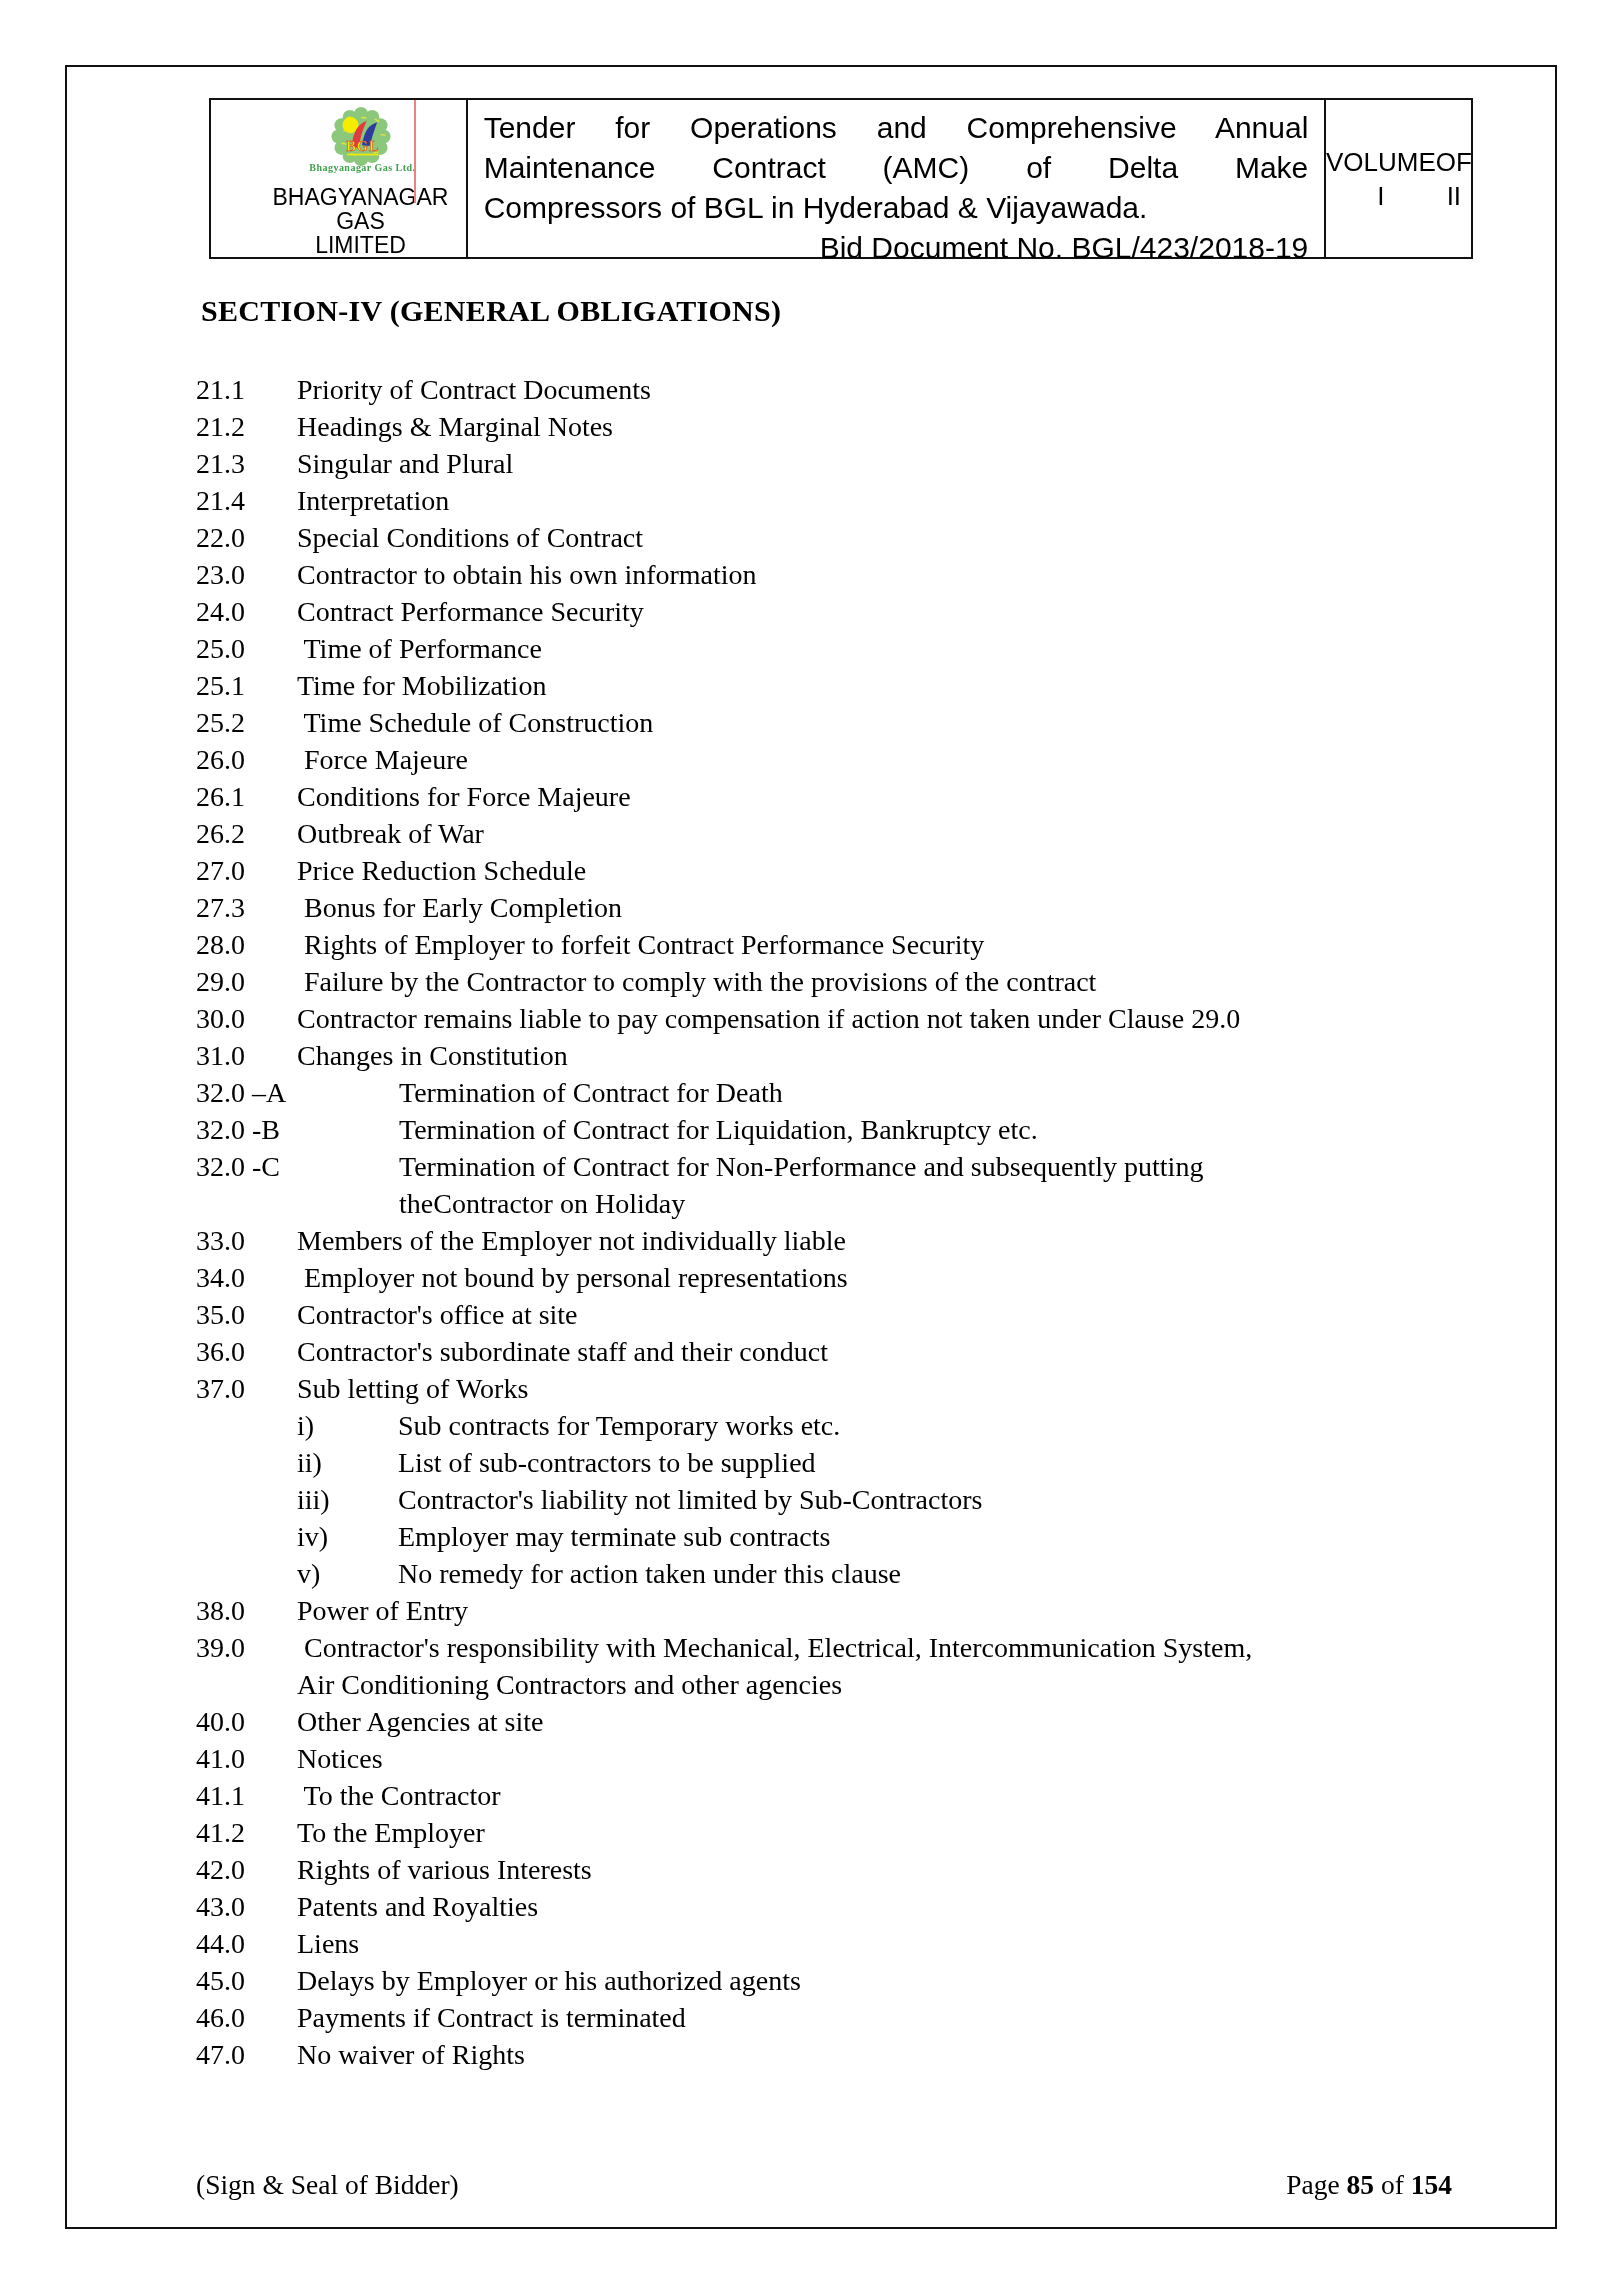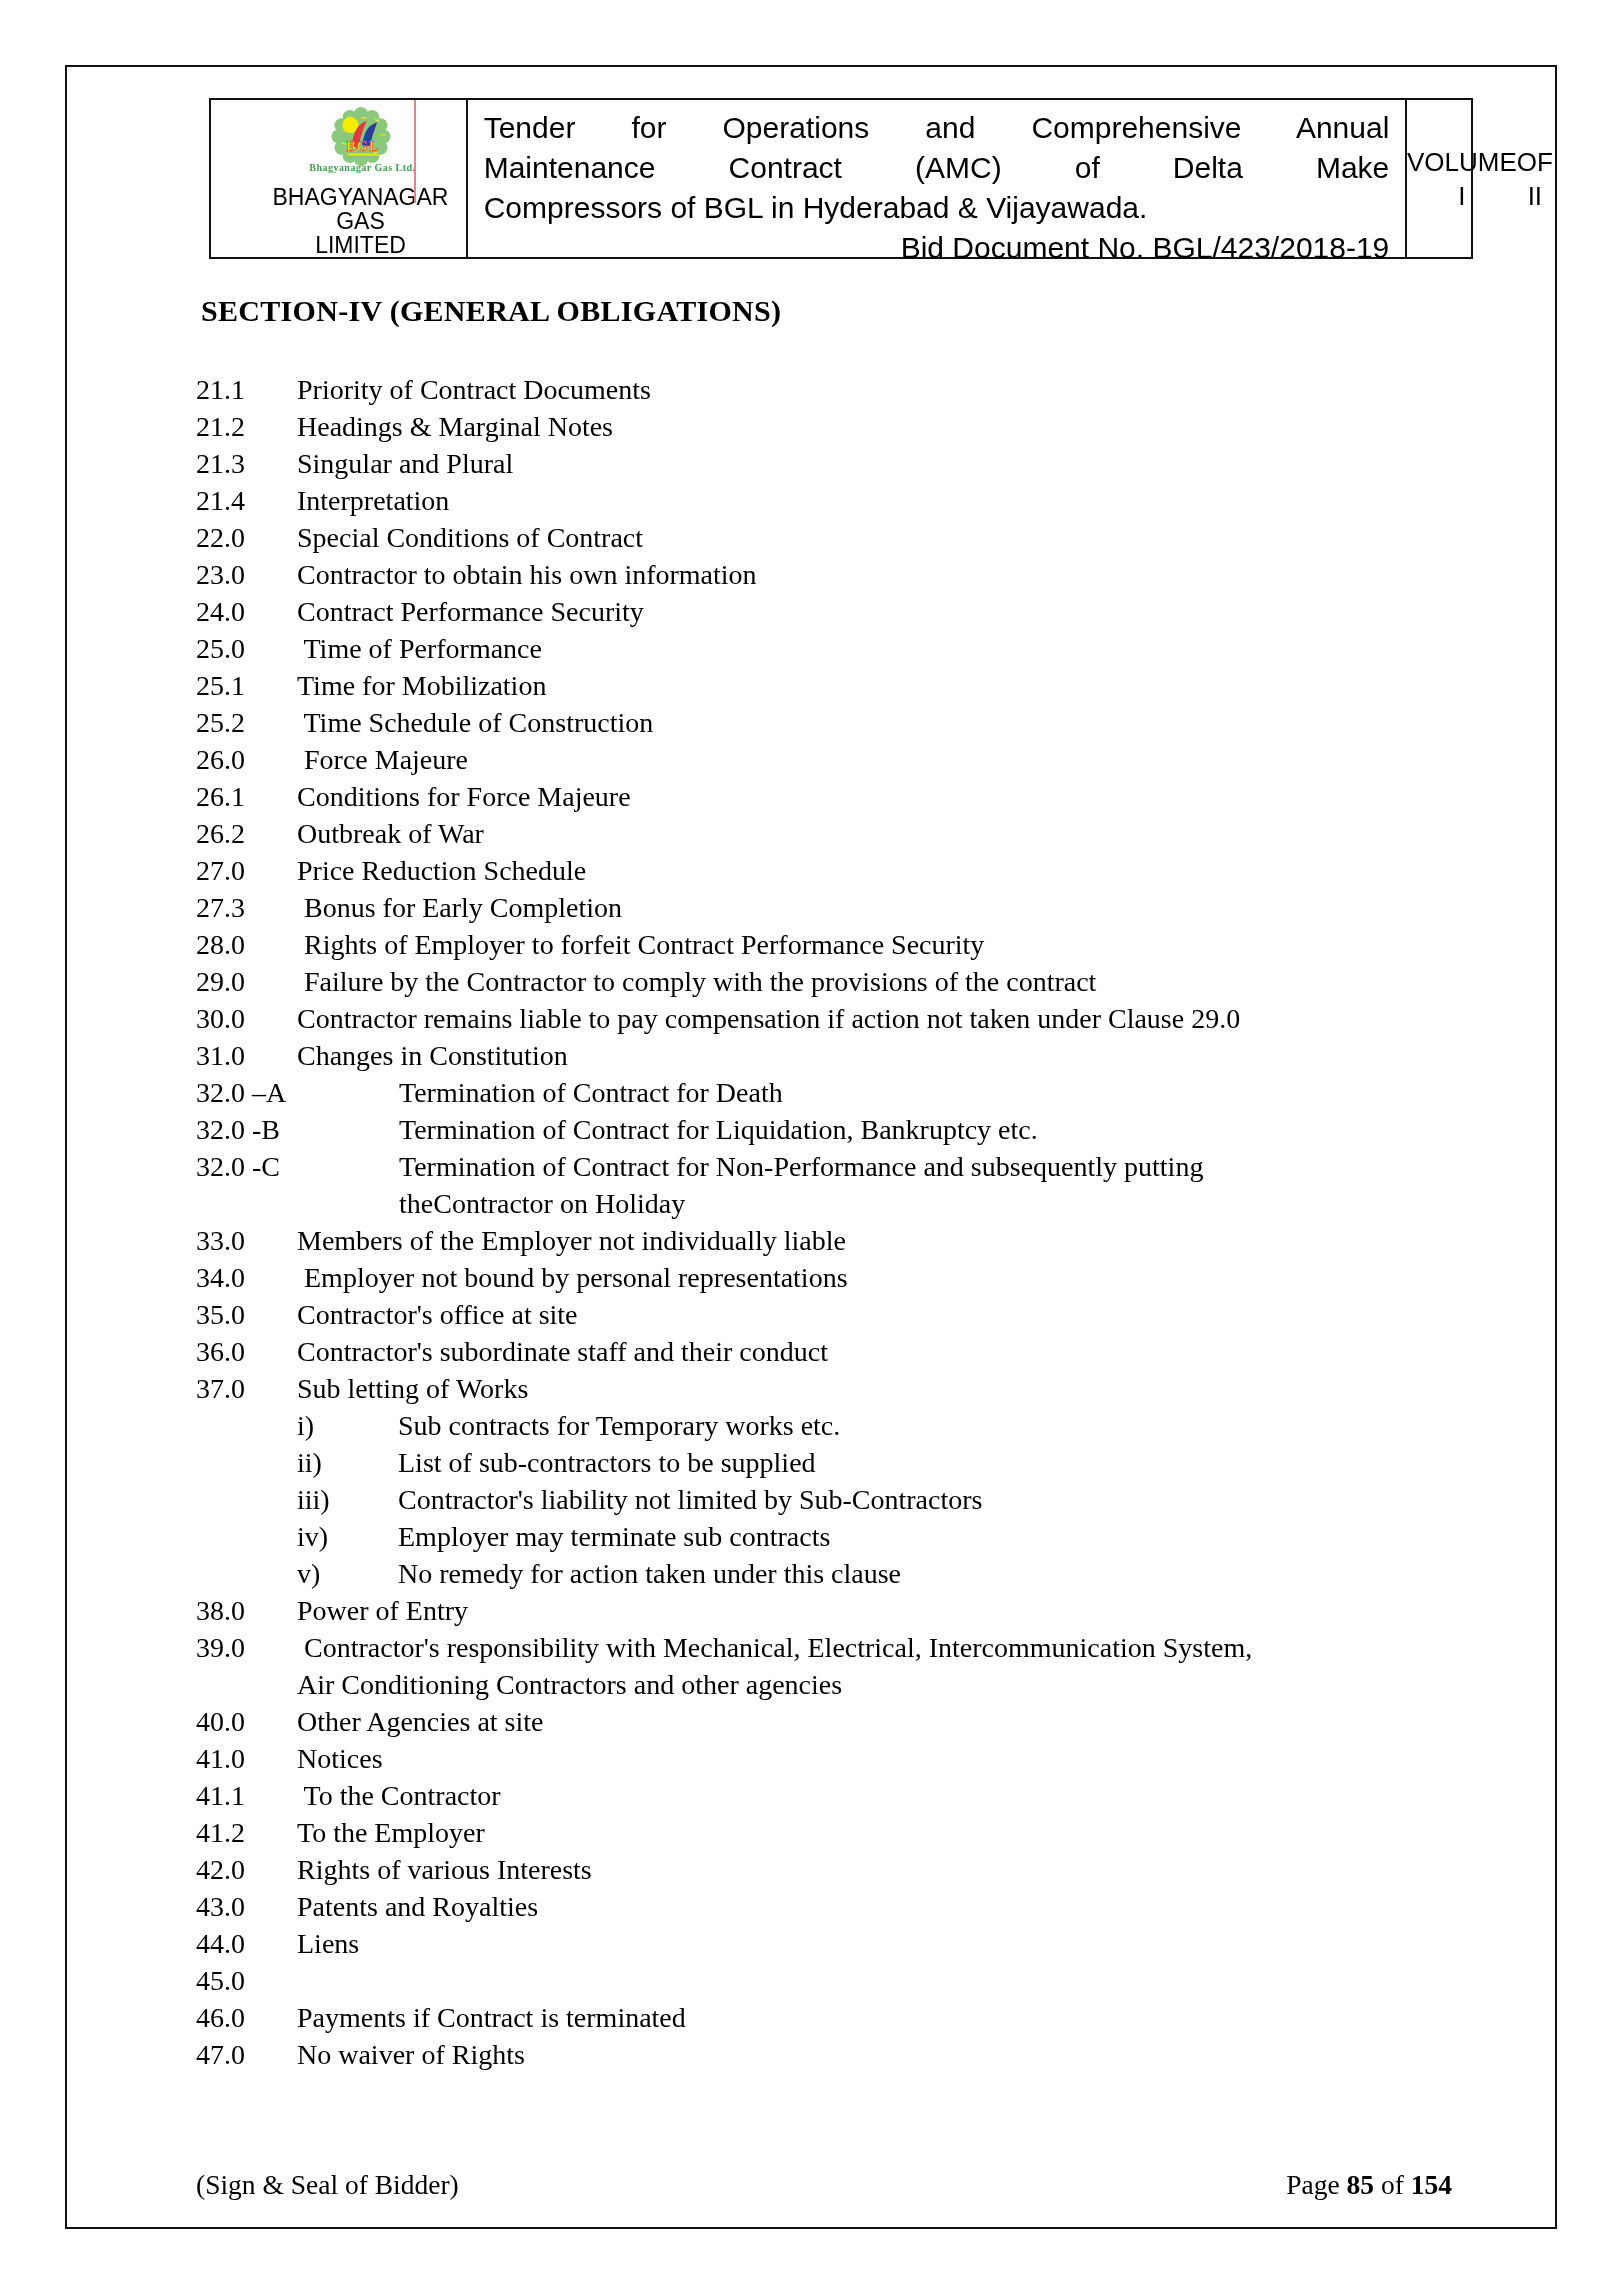--- a/index.html
+++ b/index.html
@@ -46,21 +46,21 @@
     text-align: center;
     letter-spacing: 0px;
   }
   .redline {
     position: absolute;
     left: 203px; top: 0;
     width: 2px; height: 103px;
     background: #ee8282;
   }
   .cell-title {
-    width: 939px; flex: none;
+    width: 858px; flex: none;
     border-right: 2px solid #111;
     box-sizing: border-box;
     padding: 7.9px 15.7px 0 15.7px;
     font-size: 30px;
     line-height: 40px;
   }
   .tl-j { text-align: justify; text-align-last: justify; }
   .tl-l { text-align: left; }
   .tl-c { text-align: right; }
   .cell-vol {
@@ -215,21 +215,21 @@
     <div class="row"><span class="num">38.0</span><span class="txt">Power of Entry</span></div>
     <div class="row"><span class="num">39.0</span><span class="txt"> Contractor's responsibility with Mechanical, Electrical, Intercommunication System,</span></div>
     <div class="row"><span class="txt cont155">Air Conditioning Contractors and other agencies</span></div>
     <div class="row"><span class="num">40.0</span><span class="txt">Other Agencies at site</span></div>
     <div class="row"><span class="num">41.0</span><span class="txt">Notices</span></div>
     <div class="row"><span class="num">41.1</span><span class="txt"> To the Contractor</span></div>
     <div class="row"><span class="num">41.2</span><span class="txt">To the Employer</span></div>
     <div class="row"><span class="num">42.0</span><span class="txt">Rights of various Interests</span></div>
     <div class="row"><span class="num">43.0</span><span class="txt">Patents and Royalties</span></div>
     <div class="row"><span class="num">44.0</span><span class="txt">Liens</span></div>
-    <div class="row"><span class="num">45.0</span></div>
+    <div class="row"><span class="num">45.0</span><span class="txt">Delays by Employer or his authorized agents</span></div>
     <div class="row"><span class="num">46.0</span><span class="txt">Payments if Contract is terminated</span></div>
     <div class="row"><span class="num">47.0</span><span class="txt">No waiver of Rights</span></div>
   </div>
 
   <div class="footer-l">(Sign &amp; Seal of Bidder)</div>
   <div class="footer-r"><span>Page </span><b>85</b><span> of </span><b>154</b></div>
 </div>
 
 
 </body></html>

